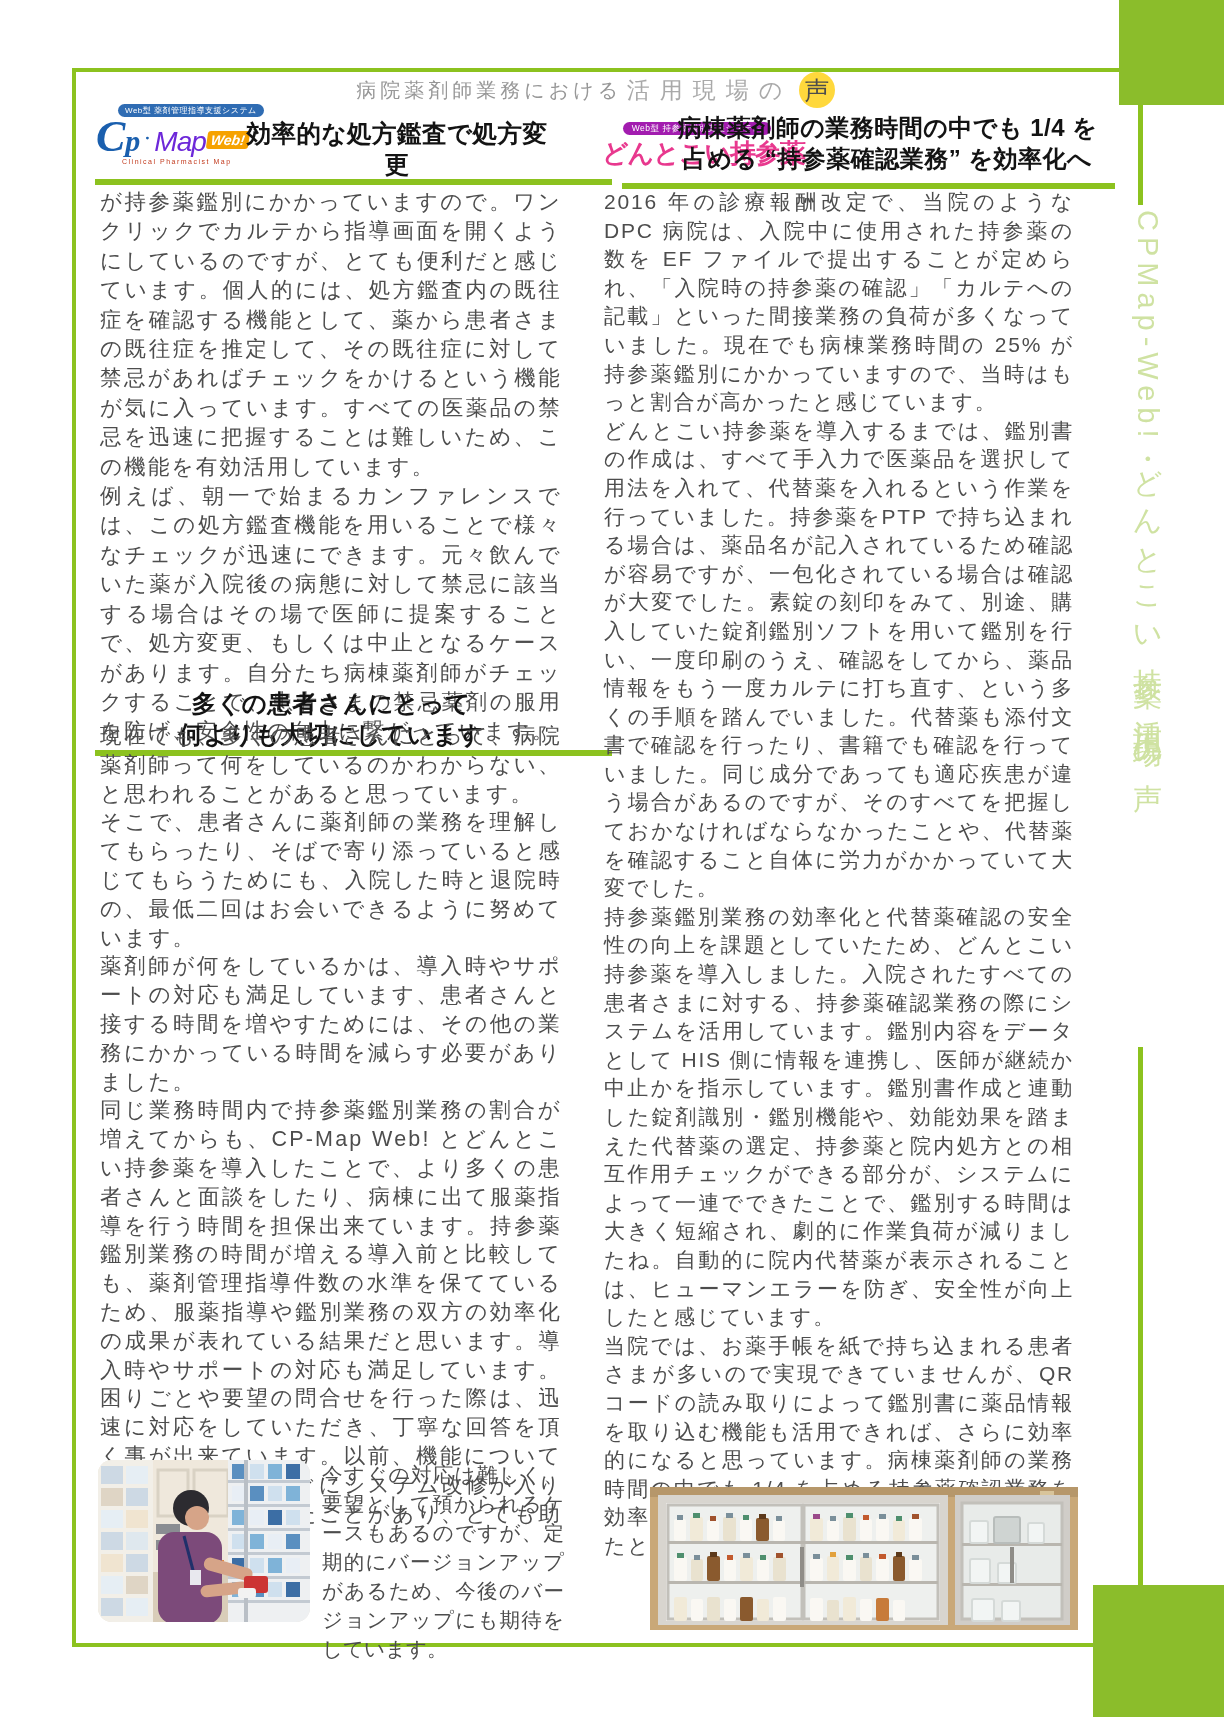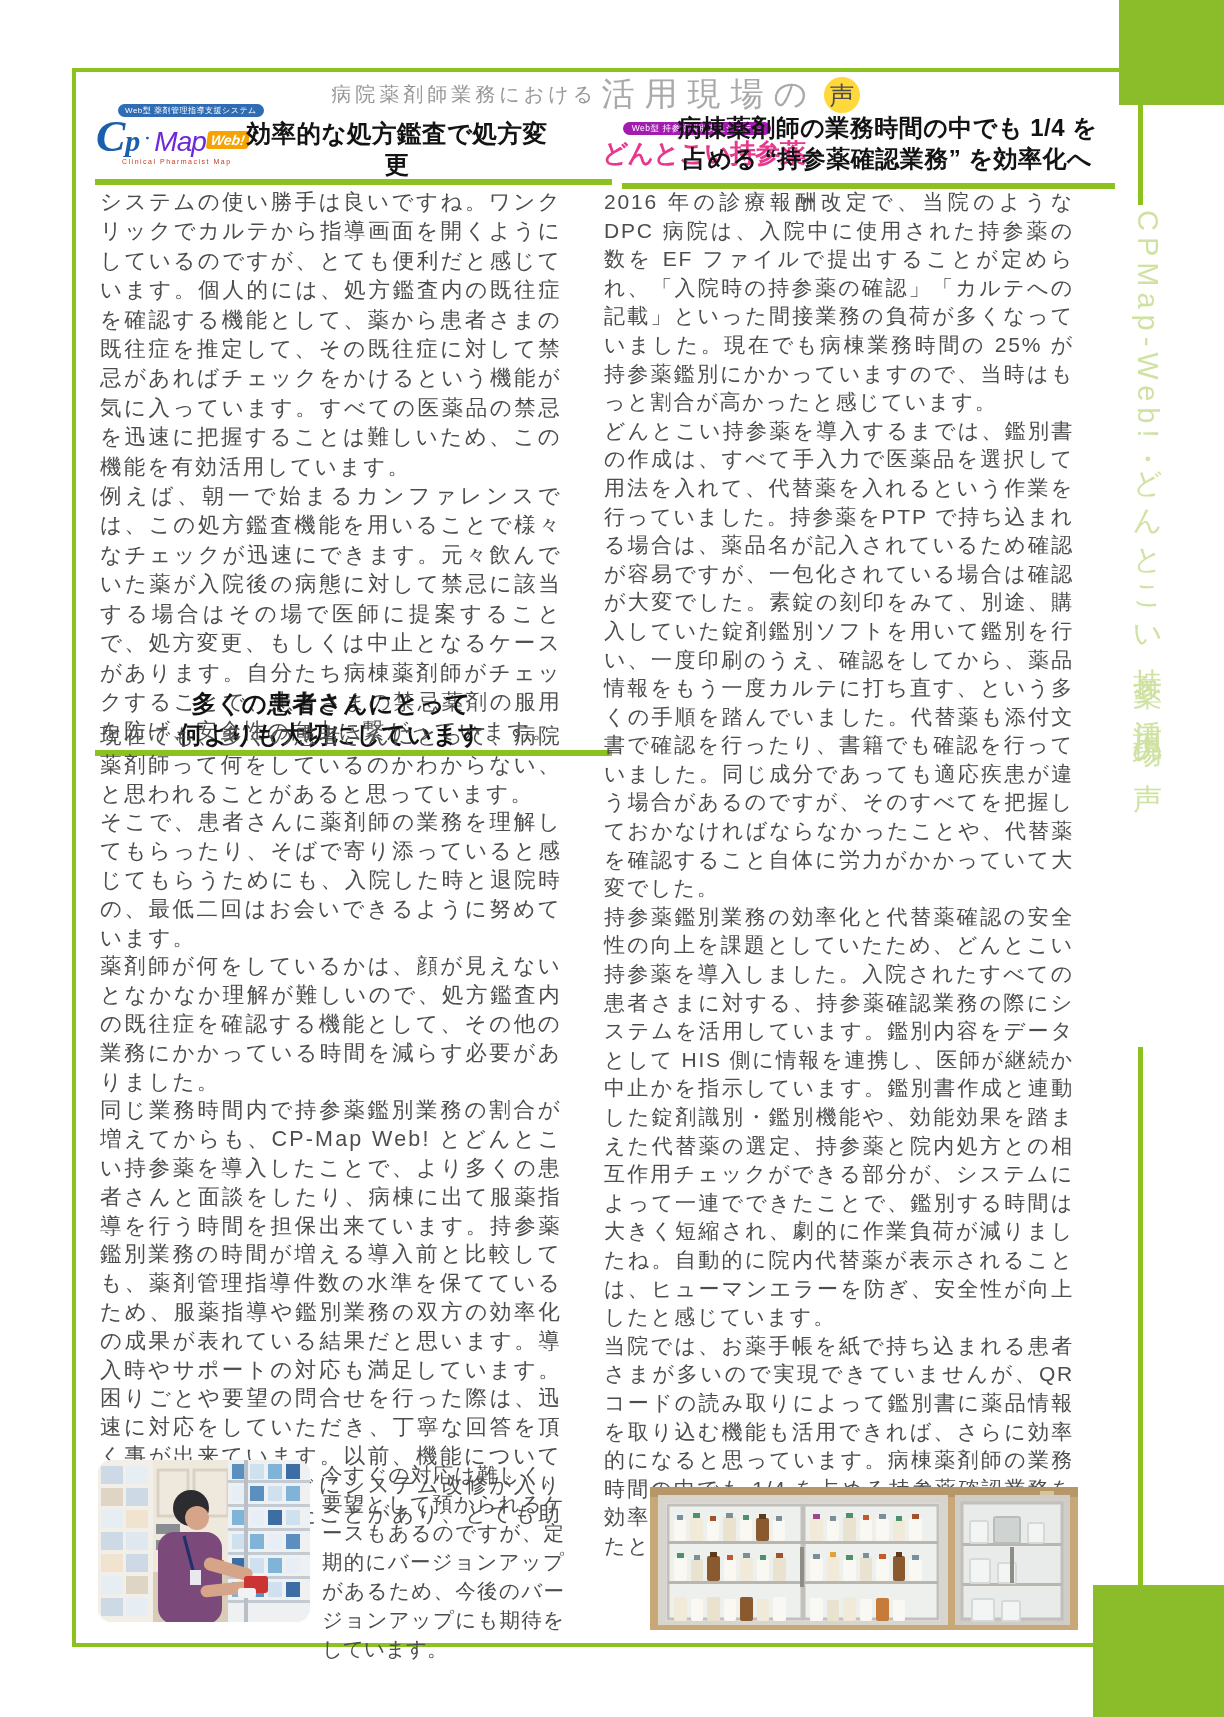--- a/index.html
+++ b/index.html
@@ -12,21 +12,21 @@
   .frame-left{position:absolute;left:72px;top:68px;width:4px;height:1579px;}
   .frame-bottom{position:absolute;left:72px;top:1643px;width:1021px;height:4px;}
   .sq-top{position:absolute;left:1119px;top:0;width:105px;height:105px;background:#8bbd2b;}
   .sq-bottom{position:absolute;left:1093px;top:1585px;width:131px;height:132px;background:#8bbd2b;}
   .vline1{position:absolute;left:1138px;top:105px;width:5px;height:100px;}
   .vline2{position:absolute;left:1138px;top:1047px;width:5px;height:538px;}
 
   
   .header{position:absolute;left:72px;top:72px;width:1047px;text-align:center;white-space:nowrap;}
   .header .prefix{font-size:20px;color:#979797;letter-spacing:4px;vertical-align:middle;}
-  .header .title{font-size:33px;color:#a9a9a9;letter-spacing:10px;vertical-align:middle;}
+  .header .title{font-size:23px;color:#a9a9a9;letter-spacing:10px;vertical-align:middle;}
   .header .accent{display:inline-block;width:36px;height:36px;border-radius:50%;background:#ffd83c;
                   color:#4c4c4c;font-size:25px;line-height:37px;letter-spacing:0;text-align:center;
                   vertical-align:middle;margin-left:2px;}
 
   
   .col-heading{position:absolute;font-weight:bold;color:#131313;font-size:24.5px;line-height:31px;
                text-align:center;letter-spacing:0.5px;}
   .underline{position:absolute;height:6px;background:#8cc21f;}
 
   
@@ -106,34 +106,34 @@
     <div class="dtk-name">どんとこい持参薬</div>
   </div>
 
   <div class="col-heading" style="left:660px;top:112px;width:455px;font-size:24px;">
     <div>病棟薬剤師の業務時間の中でも 1/4 を</div>
     <div>占める “持参薬確認業務” を効率化へ</div>
   </div>
   <div class="underline" style="left:622px;top:183px;width:493px;"></div>
 
   <div class="body-col left-sec" style="top:188px;">
-    <p>システムの使い勝手は良いですね。ワンクリックでカルテから指導画面を開くようにしているのですが、とても便利だと感じています。個人的には、処方鑑査内の既往症を確認する機能として、薬から患者さまの既往症を推定して、その既往症に対して禁忌があればチェックをかけるという機能が気に入っています。すべての医薬品の禁忌を迅速に把握することは難しいため、この機能を有効活用しています。</p>
+    <p>が持参薬鑑別にかかっていますので。ワンクリックでカルテから指導画面を開くようにしているのですが、とても便利だと感じています。個人的には、処方鑑査内の既往症を確認する機能として、薬から患者さまの既往症を推定して、その既往症に対して禁忌があればチェックをかけるという機能が気に入っています。すべての医薬品の禁忌を迅速に把握することは難しいため、この機能を有効活用しています。</p>
     <p>例えば、朝一で始まるカンファレンスでは、この処方鑑査機能を用いることで様々なチェックが迅速にできます。元々飲んでいた薬が入院後の病態に対して禁忌に該当する場合はその場で医師に提案することで、処方変更、もしくは中止となるケースがあります。自分たち病棟薬剤師がチェックすることで、患者さまの禁忌薬剤の服用を防げ、安全性の向上に繋がっています。</p>
   </div>
 
   <div class="col-heading" style="left:100px;top:688px;width:462px;">
     <div>多くの患者さんにとって</div>
     <div>何よりも大切にしています</div>
   </div>
   <div class="underline" style="left:95px;top:750px;width:517px;"></div>
 
   <div class="body-col left-sec left-sec2" style="top:722px;">
     <p>現在でも、多くの患者さんにとって、病院薬剤師って何をしているのかわからない、と思われることがあると思っています。</p>
     <p>そこで、患者さんに薬剤師の業務を理解してもらったり、そばで寄り添っていると感じてもらうためにも、入院した時と退院時の、最低二回はお会いできるように努めています。</p>
-    <p>薬剤師が何をしているかは、顔が見えないとなかなか理解が難しいので、処方鑑査内の既往症を確認する機能として、その他の業務にかかっている時間を減らす必要がありました。</p>
+    <p>薬剤師が何をしているかは、導入時やサポートの対応も満足しています、患者さんと接する時間を増やすためには、その他の業務にかかっている時間を減らす必要がありました。</p>
     <p>同じ業務時間内で持参薬鑑別業務の割合が増えてからも、CP-Map Web! とどんとこい持参薬を導入したことで、より多くの患者さんと面談をしたり、病棟に出て服薬指導を行う時間を担保出来ています。持参薬鑑別業務の時間が増える導入前と比較しても、薬剤管理指導件数の水準を保てているため、服薬指導や鑑別業務の双方の効率化の成果が表れている結果だと思います。導入時やサポートの対応も満足しています。困りごとや要望の問合せを行った際は、迅速に対応をしていただき、丁寧な回答を頂く事が出来ています。以前、機能について相談した際に、すぐにシステム改修が入り対応していただいたことがあり、とても助かりました。</p>
   </div>
 
   <div class="photo-block">
     <svg class="photo-left" width="212" height="162" viewBox="0 0 212 162">
       <defs>
           <clipPath id="lpclip">
             <rect x="0" y="0" width="212" height="162" rx="14"></rect>
           </clipPath>
         </defs>

